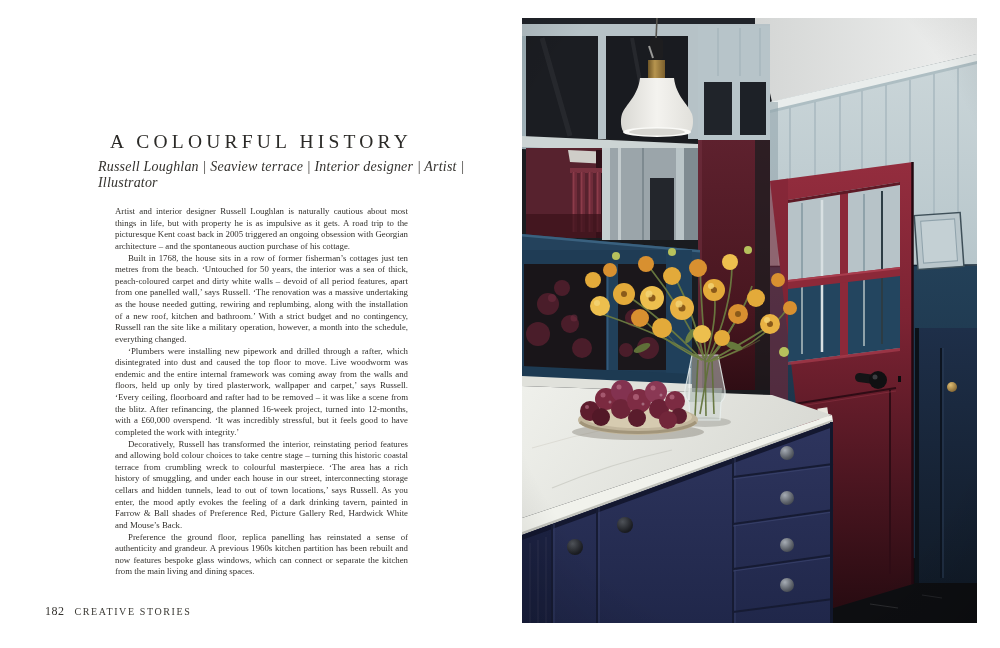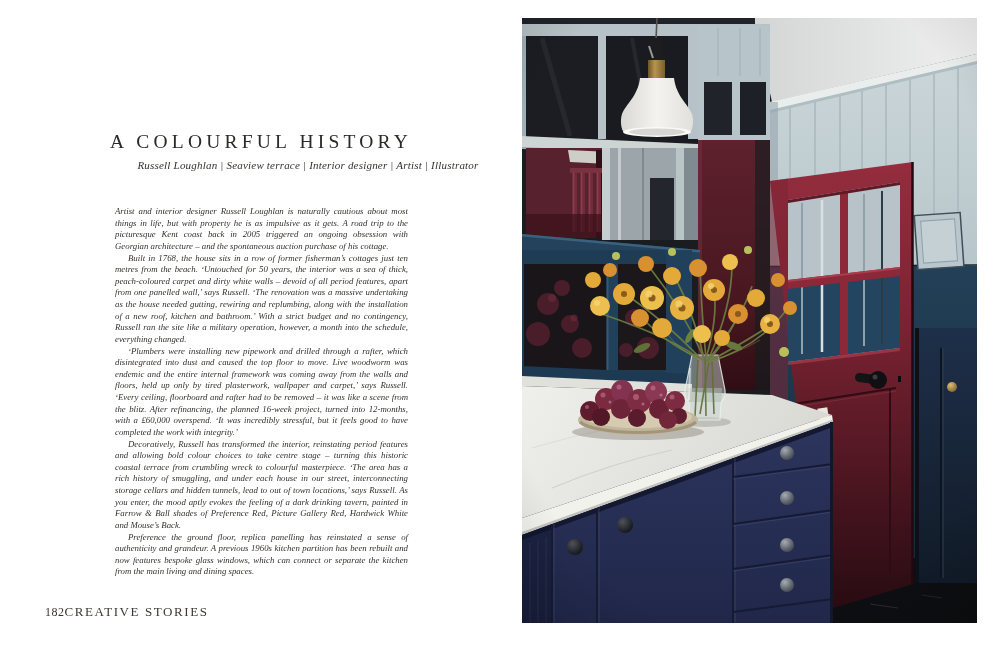--- a/index.html
+++ b/index.html
@@ -11,35 +11,35 @@
   }
   .spread{position:absolute;inset:0;}
   
   .page-title{
     position:absolute;left:109px;top:130px;width:420px;
     font-size:19.5px;letter-spacing:4.2px;font-weight:400;color:#2b2a27;
     margin:1px;white-space:nowrap;
   }
   .page-subtitle{
     position:absolute;left:98px;top:159px;width:420px;
-    font-style:italic;font-size:11px;letter-spacing:.2px;color:#34322e;text-align:center;
+    font-style:italic;font-size:14px;letter-spacing:.2px;color:#34322e;
   }
   .article-body{
     position:absolute;left:115px;top:206px;width:293px;
     font-size:8.8px;line-height:11.63px;text-align:justify;color:#33312d;
   }
-  .article-body p{margin:0;text-indent:13px;font-style:italic;}
+  .article-body p{margin:0;text-indent:13px;}
   .article-body p:first-child{text-indent:0;}
   .page-footer{
     position:absolute;left:45px;top:604px;font-size:10px;color:#35332f;
   }
   .page-footer .folio{font-size:12px;letter-spacing:.5px;}
   .page-footer .section{
-    font-variant:small-caps;letter-spacing:1.6px;
-    font-size:13px;color:#3a3833;
+    margin-left:10px;font-variant:small-caps;letter-spacing:1.6px;
+    font-size:10px;color:#3a3833;
   }
   
   .photo{
     position:absolute;left:522px;top:18px;width:455px;height:605px;
     overflow:hidden;background:#1a1c20;
   }
   .photo svg{display:block;}
 </style>
 </head>
 <body>

